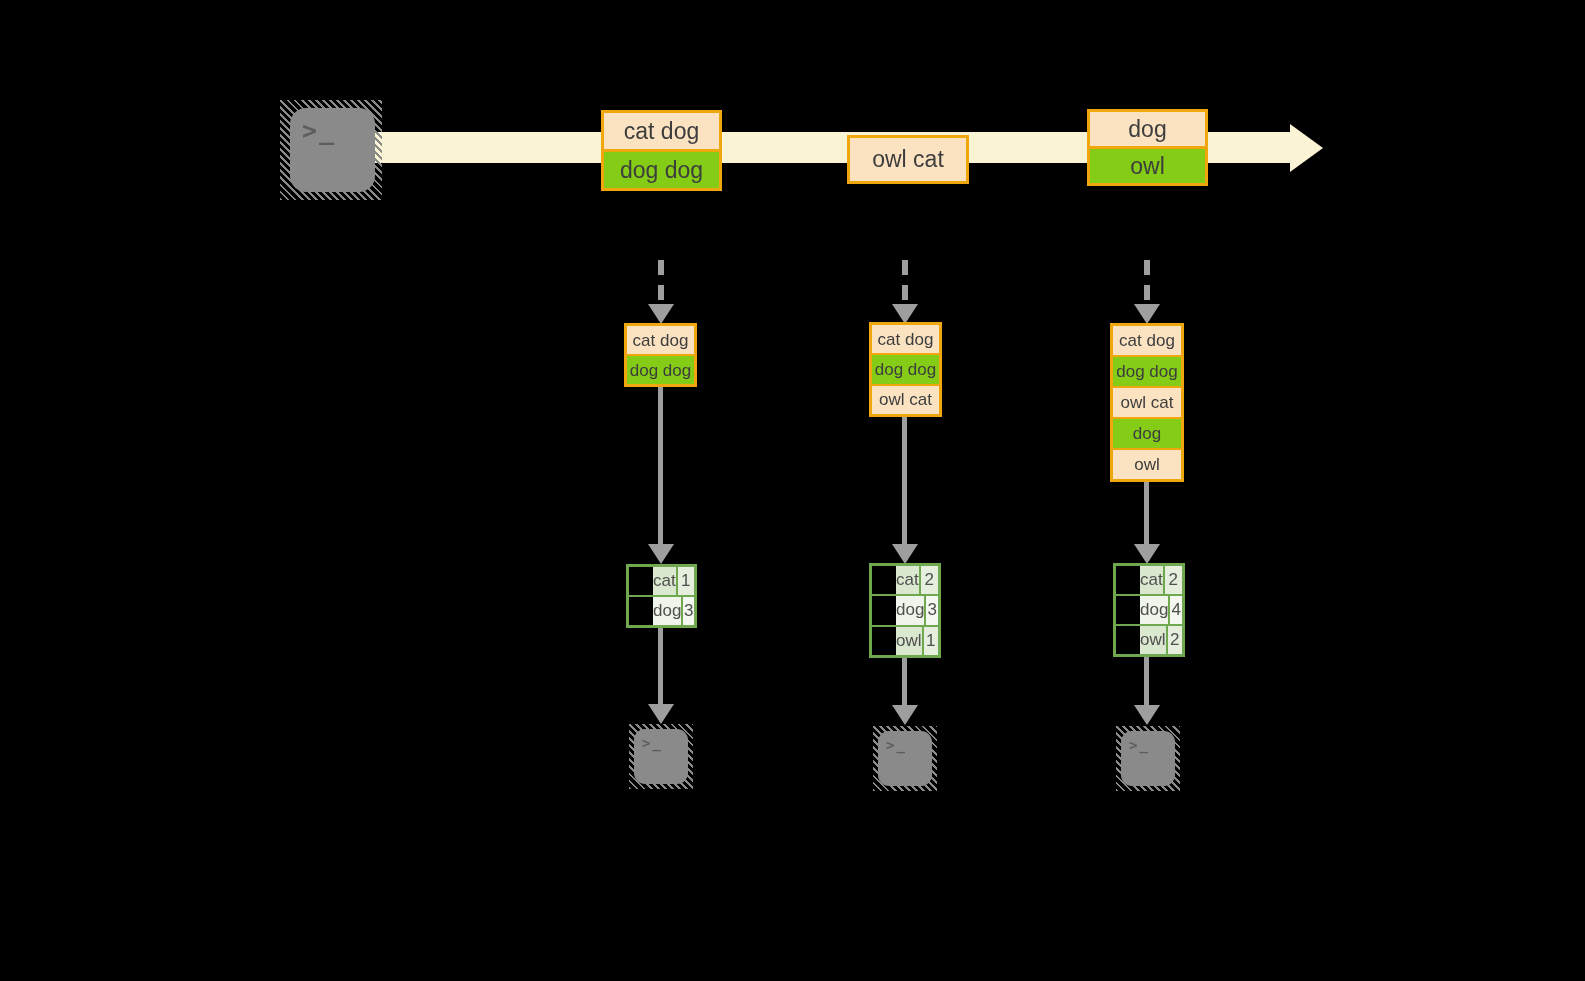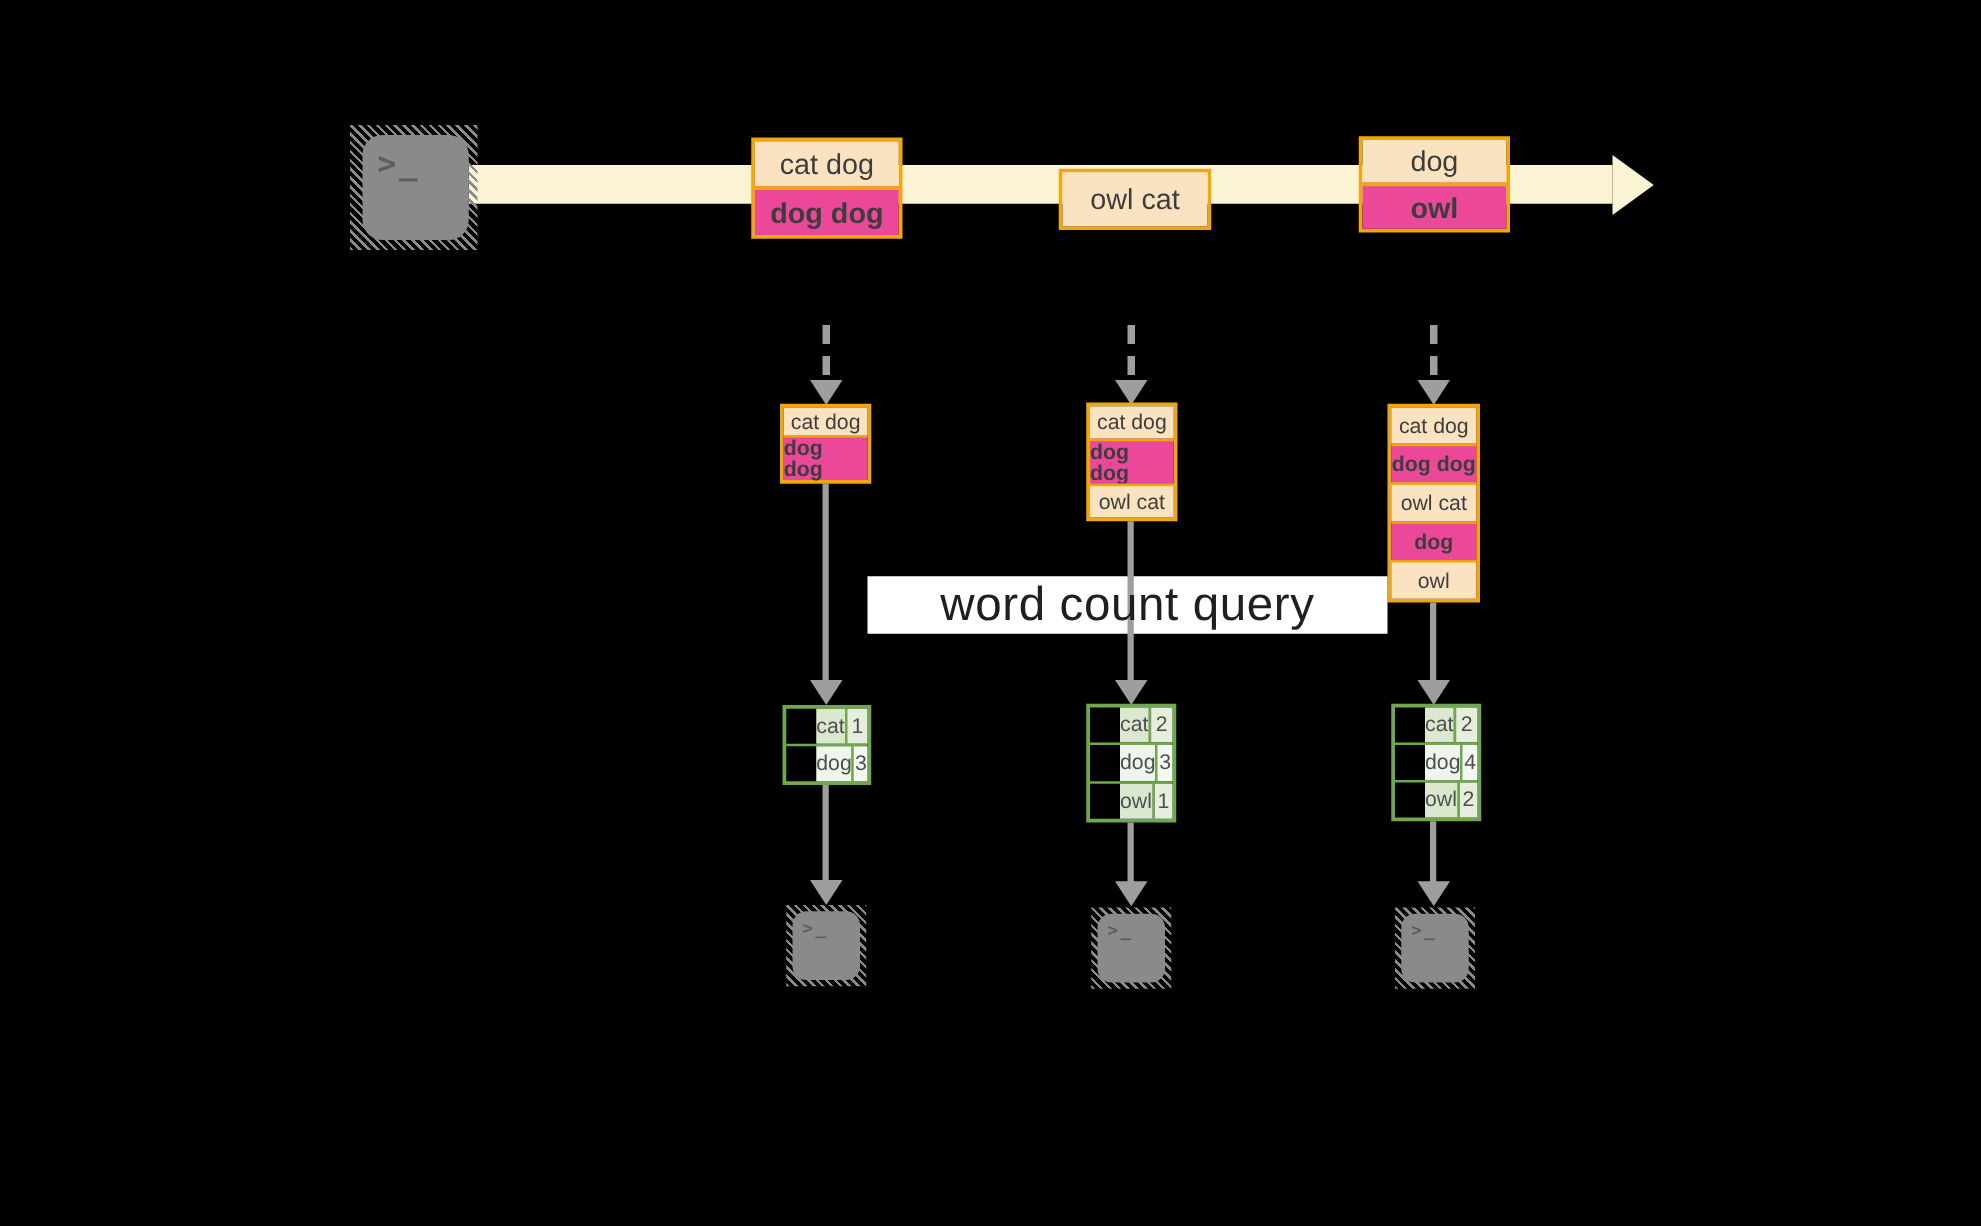--- a/index.html
+++ b/index.html
@@ -17,21 +17,21 @@
         display:flex;flex-direction:column;}
   .obox .cell{flex:1;display:flex;align-items:center;justify-content:center;
               font-size:23px;line-height:1;}
   .obox .cell + .cell{border-top:3px solid #f0a70e;}
   .sbox{position:absolute;box-sizing:border-box;border:3px solid #f0a70e;
         display:flex;flex-direction:column;}
   .sbox .cell{flex:1;display:flex;align-items:center;justify-content:center;
               font-size:17px;line-height:1;}
   .sbox .cell + .cell{border-top:2px solid #f0a70e;}
   .d{background:#fbe3c2;}
-  .l{background:#ec4899;font-weight:bold;}
+  .l{background:#84cc16;}
 
   
   .vline{position:absolute;width:5px;background:#9e9e9e;}
   .vdash{position:absolute;width:6px;
          background:repeating-linear-gradient(to bottom,#9e9e9e 0 15px,transparent 15px 25px);}
   .ahead{position:absolute;width:0;height:0;
          border-left:13px solid transparent;border-right:13px solid transparent;
          border-top:20px solid #9e9e9e;}
 
   
@@ -101,23 +101,20 @@
     <div class="cell d">owl cat</div>
   </div>
   <div class="sbox" style="left:1110px;top:323px;width:74px;height:159px;">
     <div class="cell d">cat dog</div>
     <div class="cell l">dog dog</div>
     <div class="cell d">owl cat</div>
     <div class="cell l">dog</div>
     <div class="cell d">owl</div>
   </div>
 
-  <div class="qband" style="left:694px;top:461px;width:416px;height:46px;">
-    <span>word count query</span>
-  </div>
 
   <div class="vline" style="left:658px;top:387px;height:157px;"></div>
   <div class="ahead" style="left:648px;top:544px;"></div>
   <div class="vline" style="left:902px;top:417px;height:127px;"></div>
   <div class="ahead" style="left:892px;top:544px;"></div>
   <div class="vline" style="left:1144px;top:482px;height:62px;"></div>
   <div class="ahead" style="left:1134px;top:544px;"></div>
 
   <div class="gtable" style="left:626px;top:564px;width:71px;height:64px;">
     <div class="grow gd">

